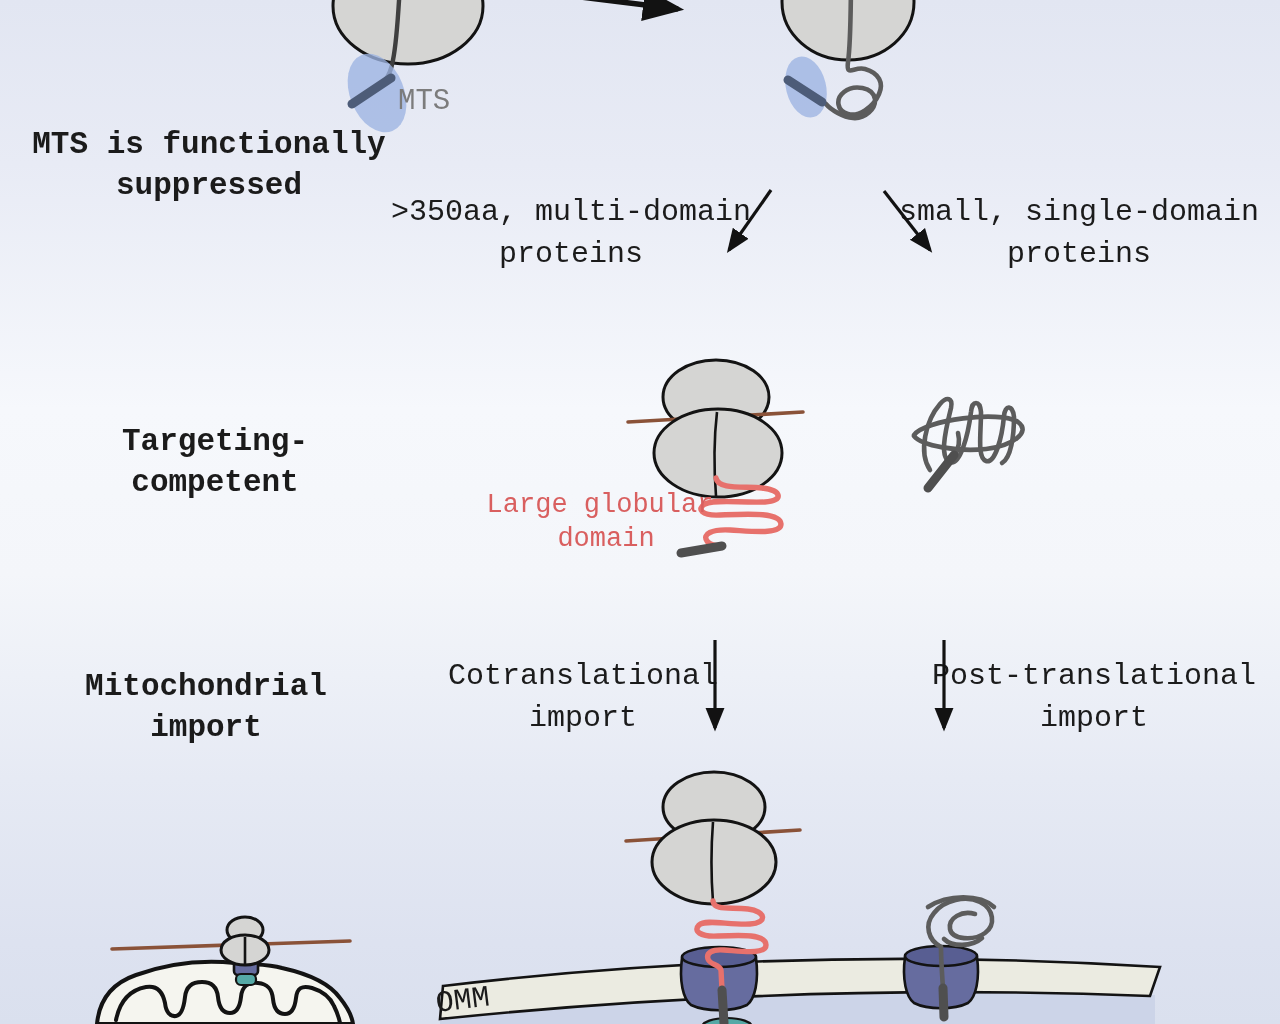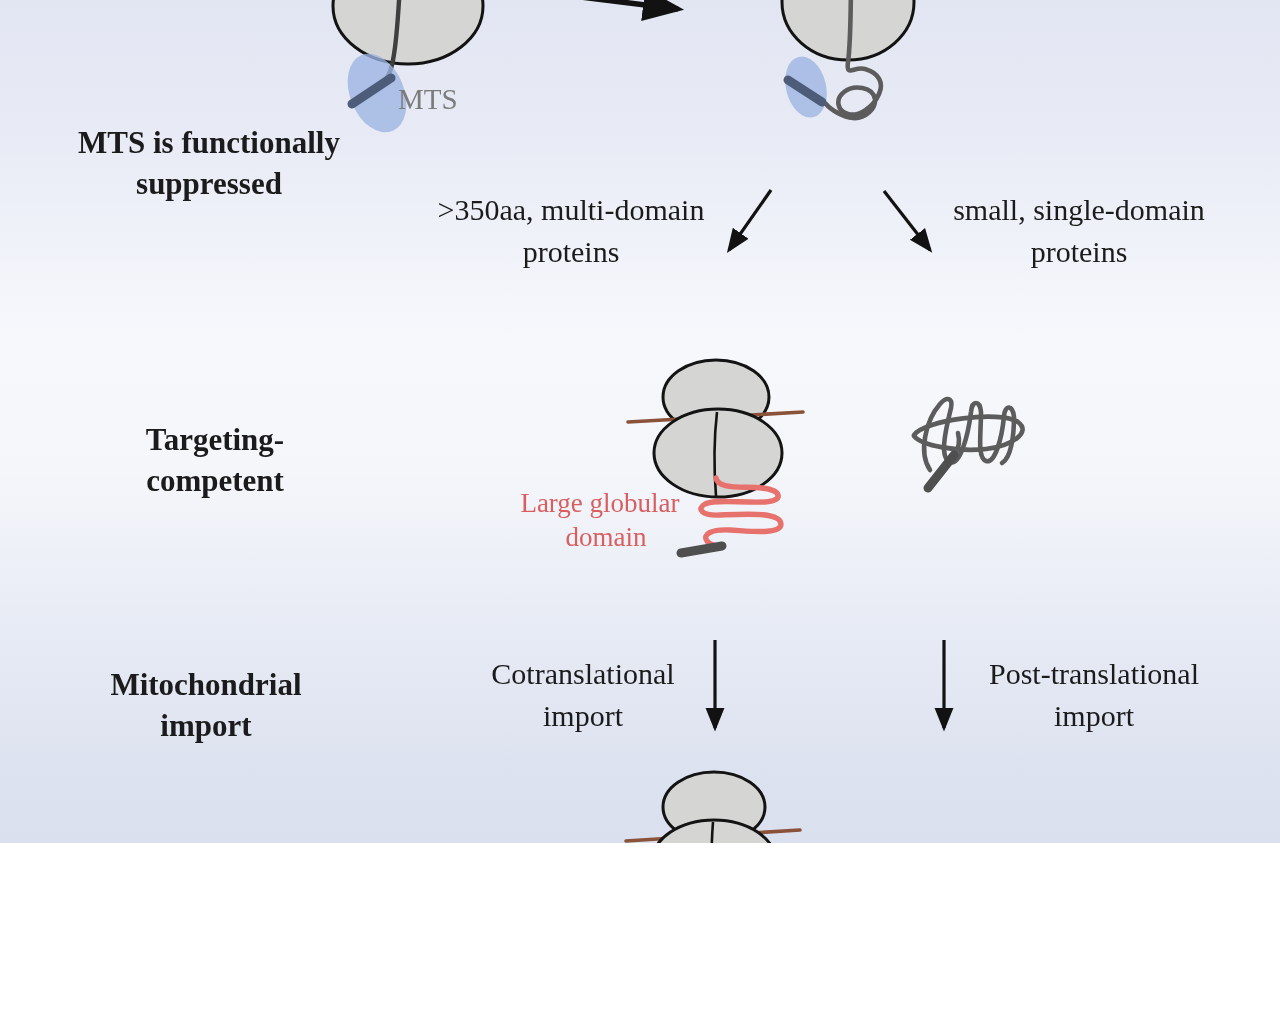--- a/index.html
+++ b/index.html
@@ -1,23 +1,23 @@
 <!DOCTYPE html>
 <html style="--ribosome-fill: #d5d5d3; --outline: #131313; --mts-shield: #9cb4e1; --mts-bar-blue: #4d5c78; --mts-bar-gray: #4f4f4f; --nascent-gray: #5c5c5c; --nascent-red: #e7716c; --mrna-brown: #8a5238; --membrane-fill: #ebebe1; --ims-fill: #ccd4e8; --tom-fill: #666c9f; --tom-rim: #585e92; --tim-fill: #55a9a6; --mito-fill: #f5f5ef; --text-black: #1b1b1b; --label-gray: #7c7c7c; --red-text: #d95f5f;"><head>
 <meta charset="utf-8">
 <style>
   html,body{margin:0;padding:0;background:#ffffff;}
   .canvas{
     position:relative;
-    width:1280px;height:843px;
+    width:1280px;height:1024px;
     overflow:hidden;
     background:linear-gradient(180deg,
       #e2e6f2 0%, #e8ebf5 16%, #f6f8fc 40%, #f4f6fa 56%,
       #e6eaf4 76%, #dde2f0 92%, #dae0ee 100%);
-    font-family:Liberation Serif, serif;
+    font-family:Liberation Mono, monospace;
   }
   svg{position:absolute;left:0;top:0;}
 
   .ribosome{fill:var(--ribosome-fill,#d5d5d3);stroke:var(--outline,#131313);stroke-width:3;}
   .rib-divider{fill:none;stroke:var(--outline,#131313);stroke-width:2.6;}
   .shield{fill:var(--mts-shield,#9cb4e1);opacity:.78;stroke:none;}
   .bar-blue{fill:none;stroke:var(--mts-bar-blue,#4d5c78);stroke-width:9;stroke-linecap:round;}
   .bar-gray{fill:none;stroke:var(--mts-bar-gray,#4f4f4f);stroke-width:9;stroke-linecap:round;}
   .chain-dark{fill:none;stroke:#3f3f3f;stroke-width:4.4;stroke-linecap:round;}
   .chain-gray{fill:none;stroke:var(--nascent-gray,#5c5c5c);stroke-width:4.6;stroke-linecap:round;}

